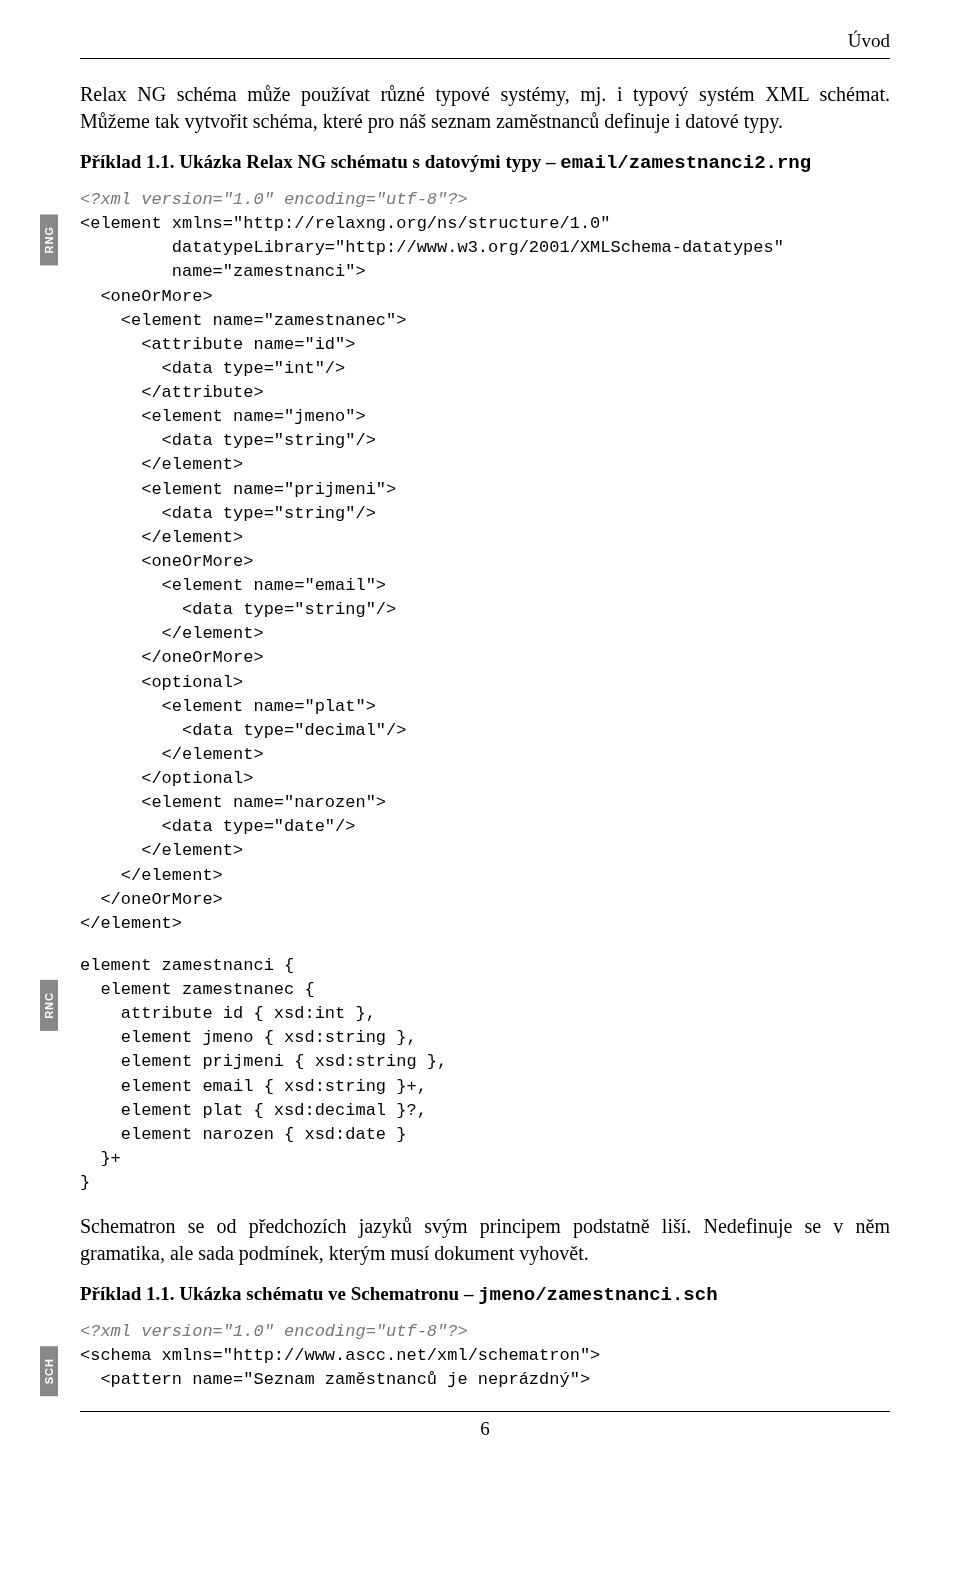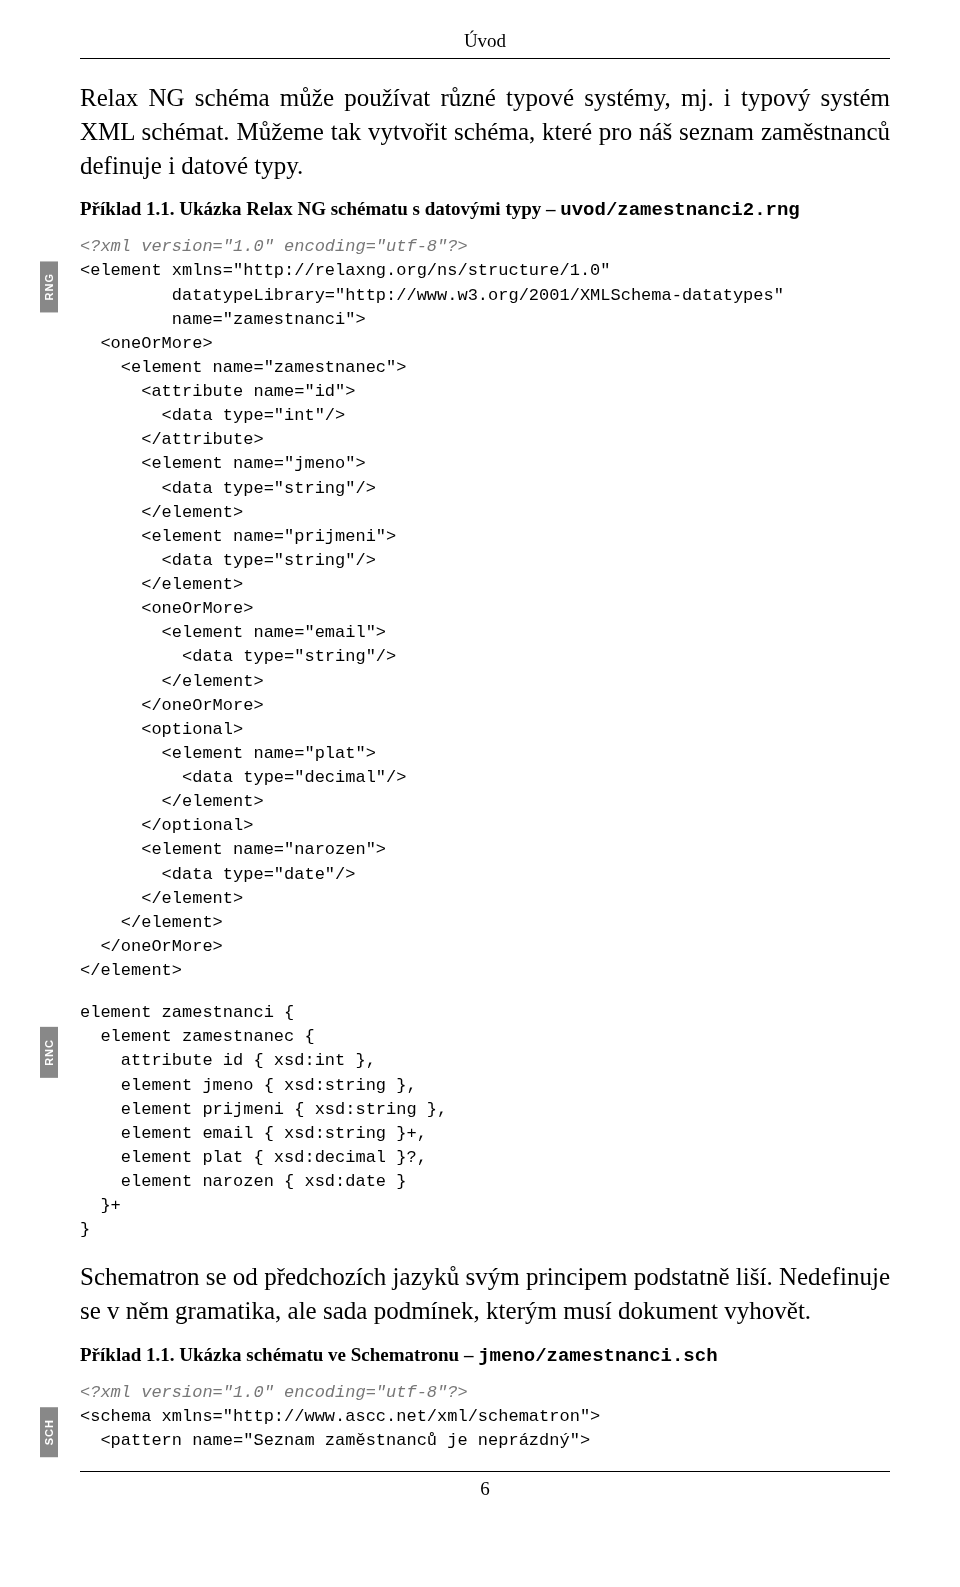--- a/index.html
+++ b/index.html
@@ -8,36 +8,36 @@
     color: #000;
     margin: 0;
     padding: 0;
     width: 960px;
   }
   .page {
     padding: 30px 70px 30px 80px;
     box-sizing: border-box;
   }
   .header-title {
-    text-align: center;
+    text-align: right;
     font-size: 19px;
     margin-bottom: 6px;
   }
   .hr-top {
     border: none;
     border-top: 1.5px solid #000;
     margin: 0 0 22px 0;
   }
   .hr-bot {
     border: none;
     border-top: 1.5px solid #000;
     margin: 18px 0 6px 0;
   }
   .para {
-    font-size: 25px;
+    font-size: 20px;
     line-height: 1.35;
     text-align: justify;
     margin: 0 0 16px 0;
   }
   .example-heading {
     font-size: 19px;
     font-weight: bold;
     margin: 0 0 14px 0;
   }
   .example-heading .mono {
@@ -83,21 +83,21 @@
 <body>
 
 <div class="page">
 
   <div class="header-title">Úvod</div>
   <hr class="hr-top">
 
   <p class="para">Relax NG schéma může používat různé typové systémy, mj. i typový systém XML schémat. Můžeme tak vytvořit schéma, které pro náš seznam zaměstnanců definuje i datové typy.</p>
 
   <p class="example-heading">
-    <span>Příklad 1.1. Ukázka Relax NG schématu s datovými typy – </span><span class="mono">uvod/zamestnanci2.rng</span>
+    <span>Příklad 1.1. Ukázka Relax NG schématu s datovými typy – </span><span class="mono">email/zamestnanci2.rng</span>
   </p>
 
   <div class="code-block-wrap">
     <div class="badge" style="top:26px;">RNG</div>
     <div class="code-block"><span class="pi">&lt;?xml version="1.0" encoding="utf-8"?&gt;</span>
 <span>&lt;element xmlns="http://relaxng.org/ns/structure/1.0"
          datatypeLibrary="http://www.w3.org/2001/XMLSchema-datatypes"
          name="zamestnanci"&gt;
   &lt;oneOrMore&gt;
     &lt;element name="zamestnanec"&gt;

